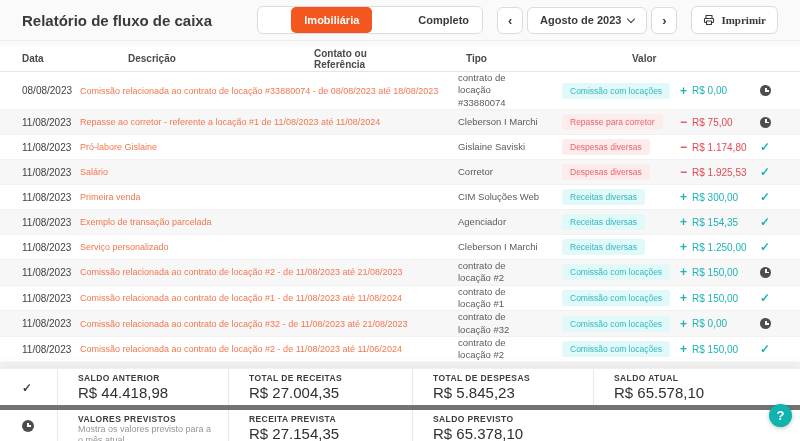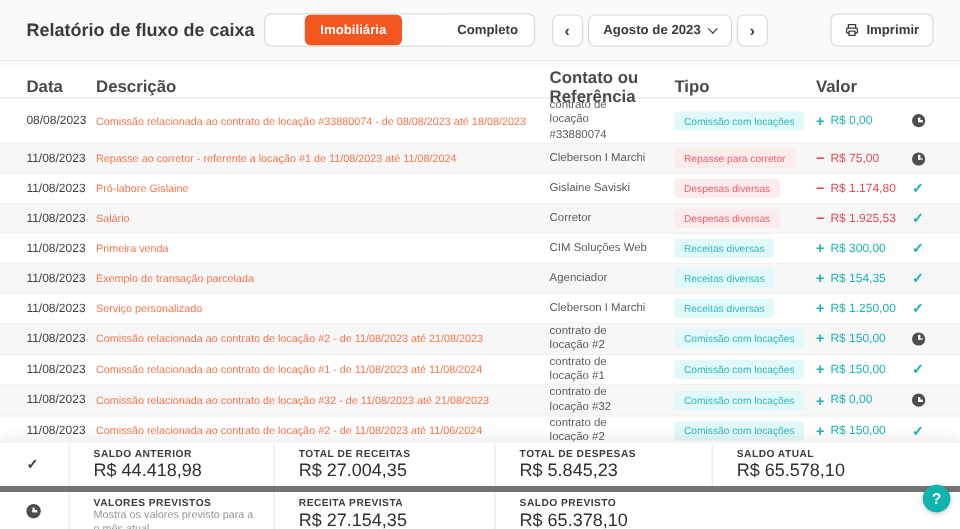--- a/index.html
+++ b/index.html
@@ -3,21 +3,21 @@
 <meta charset="utf-8">
 <style>
   * { margin:0; padding:0; box-sizing:border-box; }
   html,body { width:800px; height:441px; overflow:hidden; }
   body {
     font-family:"Liberation Sans", sans-serif;
     background:#fafafa; color:#3f3f3f; position:relative;
   }
   
   .topbar {
-    height:51px; display:flex; align-items:center; justify-content:space-between;
+    height:41px; display:flex; align-items:center; justify-content:space-between;
     padding:0 22px; background:#fafafa; border-bottom:1px solid #ececec;
   }
   .page-title { font-size:15px; font-weight:700; color:#3a3a3a; }
   .controls { display:flex; align-items:center; gap:14px; }
   .seg-group {
     display:flex; border:1px solid #dcdcdc; border-radius:6px; background:#fff; overflow:hidden;
   }
   .seg-btn {
     font-family:inherit; font-size:11px; font-weight:700; border:none; background:#fff;
     color:#3a3a3a; padding:7px 13px; cursor:pointer; border-radius:5px;margin-left:33px;
@@ -28,34 +28,35 @@
     font-family:inherit; border:1px solid #dcdcdc; background:#fff; border-radius:6px;
     height:27px; min-width:26px; display:flex; align-items:center; justify-content:center;
     font-size:13px; font-weight:700; color:#3a3a3a; cursor:pointer; padding:0 8px;
   }
   .month-btn { font-size:11px; gap:7px; padding:0 12px; }
   .caret-down {
     width:6px; height:6px; border-right:1.5px solid #444; border-bottom:1.5px solid #444;
     transform:rotate(45deg); margin-top:-3px; display:inline-block;
   }
   .print-btn {
-    font-family:Liberation Sans, sans-serif; display:flex; align-items:center; gap:6px; border:1px solid #dcdcdc;
+    font-family:Liberation Serif, serif; display:flex; align-items:center; gap:6px; border:1px solid #dcdcdc;
     background:#fff; border-radius:6px; height:28px; padding:0 11px; font-size:11px;
-    font-weight:700; color:#3a3a3a; cursor:pointer;margin-left:38px;
+    font-weight:700; color:#3a3a3a; cursor:pointer;
   }
   
   .table-wrap { background:#fff; }
   .grid-cols {
     display:grid;
     grid-template-columns:58px 1fr 104px 118px 76px 30px;
     padding:0 14px 0 22px; align-items:center;
   }
   .thead {
-    height:26px; margin-top:5px; font-size:14px; font-weight:700; color:#4a4a4a;
+    height:26px; margin-top:5px; font-size:10px; font-weight:700; color:#4a4a4a;
     border-bottom:1px solid #e6e6e6;
+    gap:48px;
   }
   .rows .row { min-height:25px; border-bottom:1px solid #f1f1f1; font-size:10px; }
   .rows div.row:nth-of-type(even) { background:#f7f7f8; }
   .row.partial { height:12px; min-height:12px; overflow:hidden; align-items:flex-start;
                  padding-top:5px; background:#fff; border-bottom:none; }
   .c-date { color:#414141; }
   .c-desc { color:#f4764f; font-size:9px; text-decoration:none; white-space:nowrap;
             overflow:hidden; padding-right:8px; cursor:pointer; }
   .c-contact { color:#5b5b5b; font-size:9.5px; line-height:1.3; padding-right:22px; }
   .badge {

